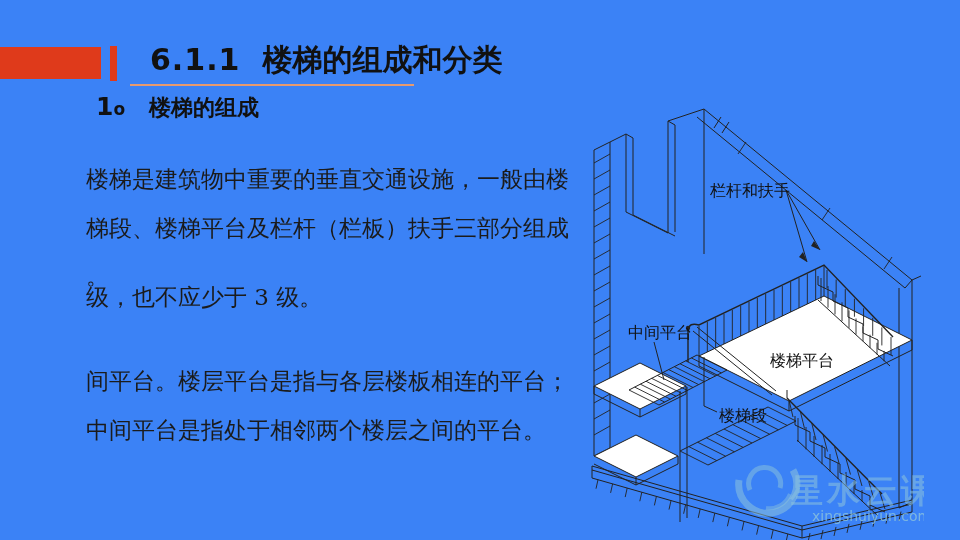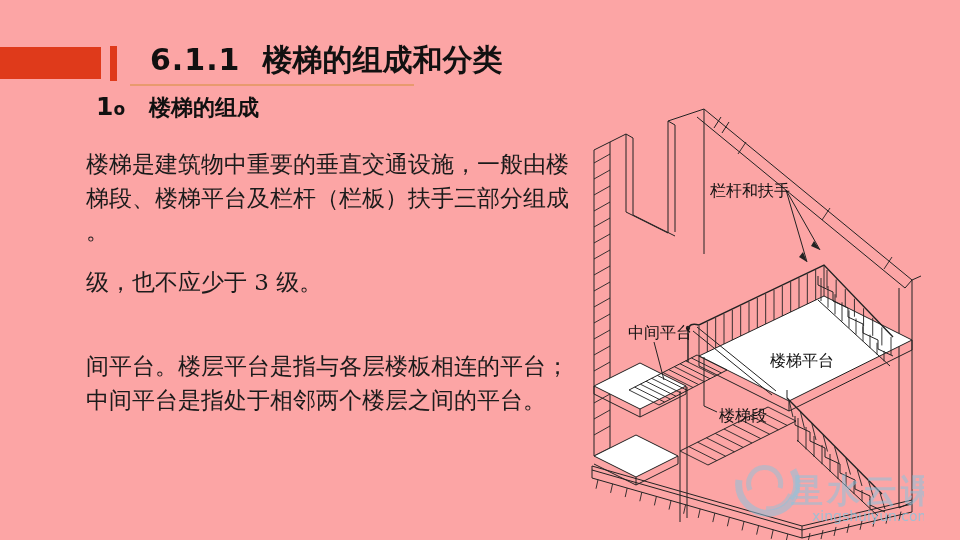--- a/index.html
+++ b/index.html
@@ -1,32 +1,32 @@
 <!DOCTYPE html>
 <html><head>
 <meta charset="utf-8">
 <style>
   html,body{margin:0;padding:0;background:#fff;}
-  #slide{position:relative;width:960px;height:540px;background:#fca5a5;overflow:hidden;
+  #slide{position:relative;width:960px;height:540px;background:#3b82f6;overflow:hidden;
          font-family:"DejaVu Serif","Liberation Serif",serif;color:#1b1b1b;}
   
   #accent-bar{position:absolute;left:0;top:47px;width:101px;height:32px;background:#DF3A1B;}
   #accent-tick{position:absolute;left:110px;top:46px;width:7px;height:35px;background:#DF3A1B;}
   #title-row{position:absolute;left:150px;top:40px;white-space:nowrap;
              font-family:"DejaVu Sans","Liberation Sans",sans-serif;font-weight:bold;
              font-size:30px;color:#111;}
   #title-row .num{margin-right:22px;letter-spacing:1px;}
   #title-underline{position:absolute;left:130px;top:84px;width:284px;height:2px;background:#E89A6E;}
   
   #body-heading{position:absolute;left:96px;top:92px;font-weight:bold;color:#111;white-space:nowrap;}
   #body-heading .n{font-size:25px;font-family:"DejaVu Sans","Liberation Sans",sans-serif;}
   #body-heading .o{font-size:17px;font-family:"DejaVu Sans","Liberation Sans",sans-serif;}
   #body-heading .t{font-size:22px;margin-left:24px;}
   .para{position:absolute;left:86px;font-size:23px;line-height:33.5px;color:#1b1b1b;}
-  .para .tl{white-space:nowrap;}
+  .para .tl{white-space:nowrap;margin-top:15px;}
   #p1{top:148px;} #p2{top:266px;} #p3{top:350px;} #p4{top:466px;}
   
   #diagram{position:absolute;left:580px;top:104px;width:344px;height:436px;}
   #diagram svg{display:block;}
   .dl{stroke:#222;stroke-width:1;fill:none;}
   .dlt{stroke:#222;stroke-width:1.4;fill:none;}
   .face{fill:#ffffff;stroke:#222;stroke-width:1;}
   text.dlabel{font-family:"DejaVu Serif","Liberation Serif",serif;font-size:16px;fill:#111;}
   .wm-brand{font-family:"DejaVu Sans","Liberation Sans",sans-serif;font-weight:bold;
             font-size:33px;fill:rgba(140,195,220,0.55);letter-spacing:4px;}

